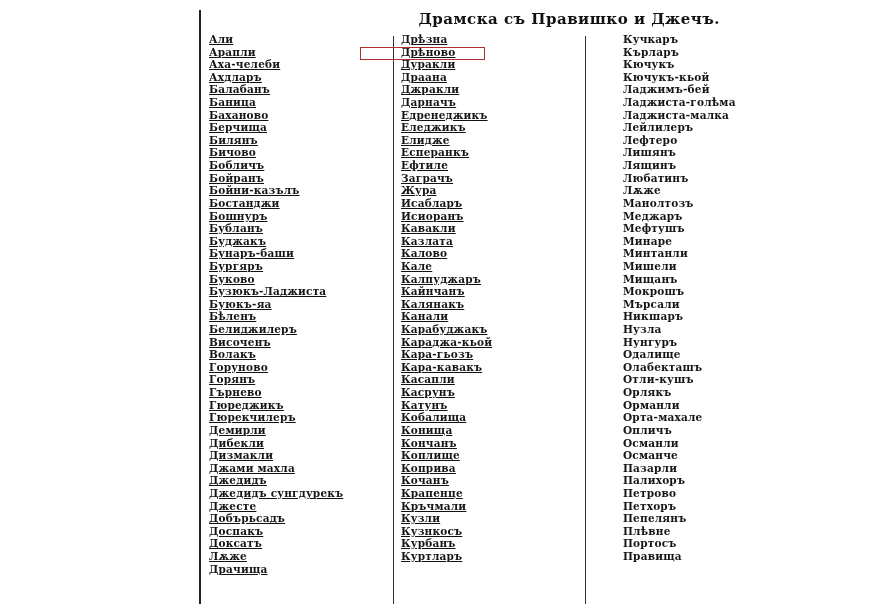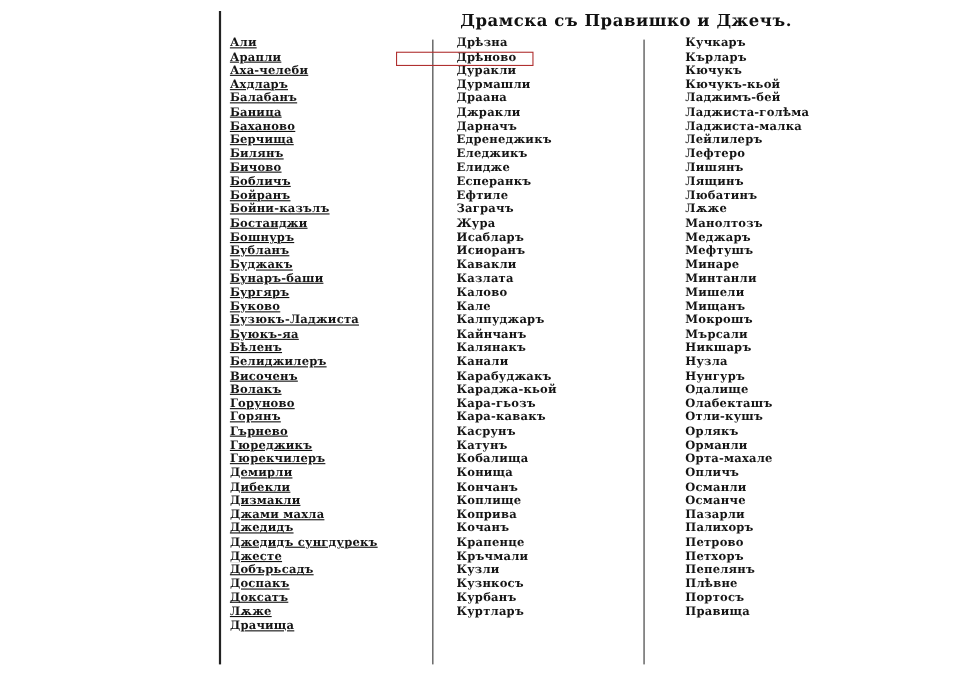--- a/index.html
+++ b/index.html
@@ -4,21 +4,21 @@
   <style>
     html, body { margin: 0; padding: 0; background: #ffffff; }
     body { width: 870px; height: 614px; position: relative; overflow: hidden;
            font-family: "DejaVu Serif", "Liberation Serif", serif; color: #111; }
     .page { position: absolute; left: 0; top: 0; width: 870px; height: 614px; }
     .left-rule { position: absolute; left: 199px; top: 10px; width: 2px; height: 594px; background: #222; }
     .title { position: absolute; left: 300px; top: 10px; width: 420px; text-align: right;
              font-size: 15px; font-weight: bold; letter-spacing: 0.5px; color: #111; white-space: nowrap; }
     .col { position: absolute; top: 33px; }
     .col.c1 { left: 209px; width: 180px; text-decoration: underline; }
-    .col.c2 { left: 415px; width: 180px; }
+    .col.c2 { left: 401px; width: 180px; text-decoration: underline; }
     .col.c3 { left: 595px; width: 180px; margin-left: 28px; }
     .divider { position: absolute; width: 1px; background: #333; top: 36px; height: 568px; }
     .divider.d2 { left: 393px; }
     .divider.d3 { left: 585px; }
     .entry { height: 12.62px; line-height: 12.62px; font-size: 10.5px; font-weight: bold;
              white-space: nowrap; letter-spacing: 0.2px; color: #151515; }
     .highlight { position: absolute; left: 360px; top: 47px; width: 125px; height: 13px;
                  border: 1px solid #b03030; box-sizing: border-box; pointer-events: none; }
   </style>
 </head>
@@ -73,21 +73,20 @@
       <div class="entry">Добърьсадъ</div>
       <div class="entry">Доспакъ</div>
       <div class="entry">Доксатъ</div>
       <div class="entry">Лѫже</div>
       <div class="entry">Драчища</div>
     </div>
   <div class="col c2">
       <div class="entry">Дрѣзна</div>
       <div class="entry">Дрѣново</div>
       <div class="entry">Дуракли</div>
-      <div class="entry">Дурмашли</div>
       <div class="entry">Драана</div>
       <div class="entry">Джракли</div>
       <div class="entry">Дарначъ</div>
       <div class="entry">Едренеджикъ</div>
       <div class="entry">Еледжикъ</div>
       <div class="entry">Елидже</div>
       <div class="entry">Есперанкъ</div>
       <div class="entry">Ефтиле</div>
       <div class="entry">Заграчъ</div>
       <div class="entry">Жура</div>
@@ -98,20 +97,21 @@
       <div class="entry">Калово</div>
       <div class="entry">Кале</div>
       <div class="entry">Калпуджаръ</div>
       <div class="entry">Кайнчанъ</div>
       <div class="entry">Калянакъ</div>
       <div class="entry">Канали</div>
       <div class="entry">Карабуджакъ</div>
       <div class="entry">Караджа-кьой</div>
       <div class="entry">Кара-гьозъ</div>
       <div class="entry">Кара-кавакъ</div>
+      <div class="entry">Касапли</div>
       <div class="entry">Касрунъ</div>
       <div class="entry">Катунъ</div>
       <div class="entry">Кобалища</div>
       <div class="entry">Конища</div>
       <div class="entry">Кончанъ</div>
       <div class="entry">Коплище</div>
       <div class="entry">Коприва</div>
       <div class="entry">Кочанъ</div>
       <div class="entry">Крапенце</div>
       <div class="entry">Кръчмали</div>

